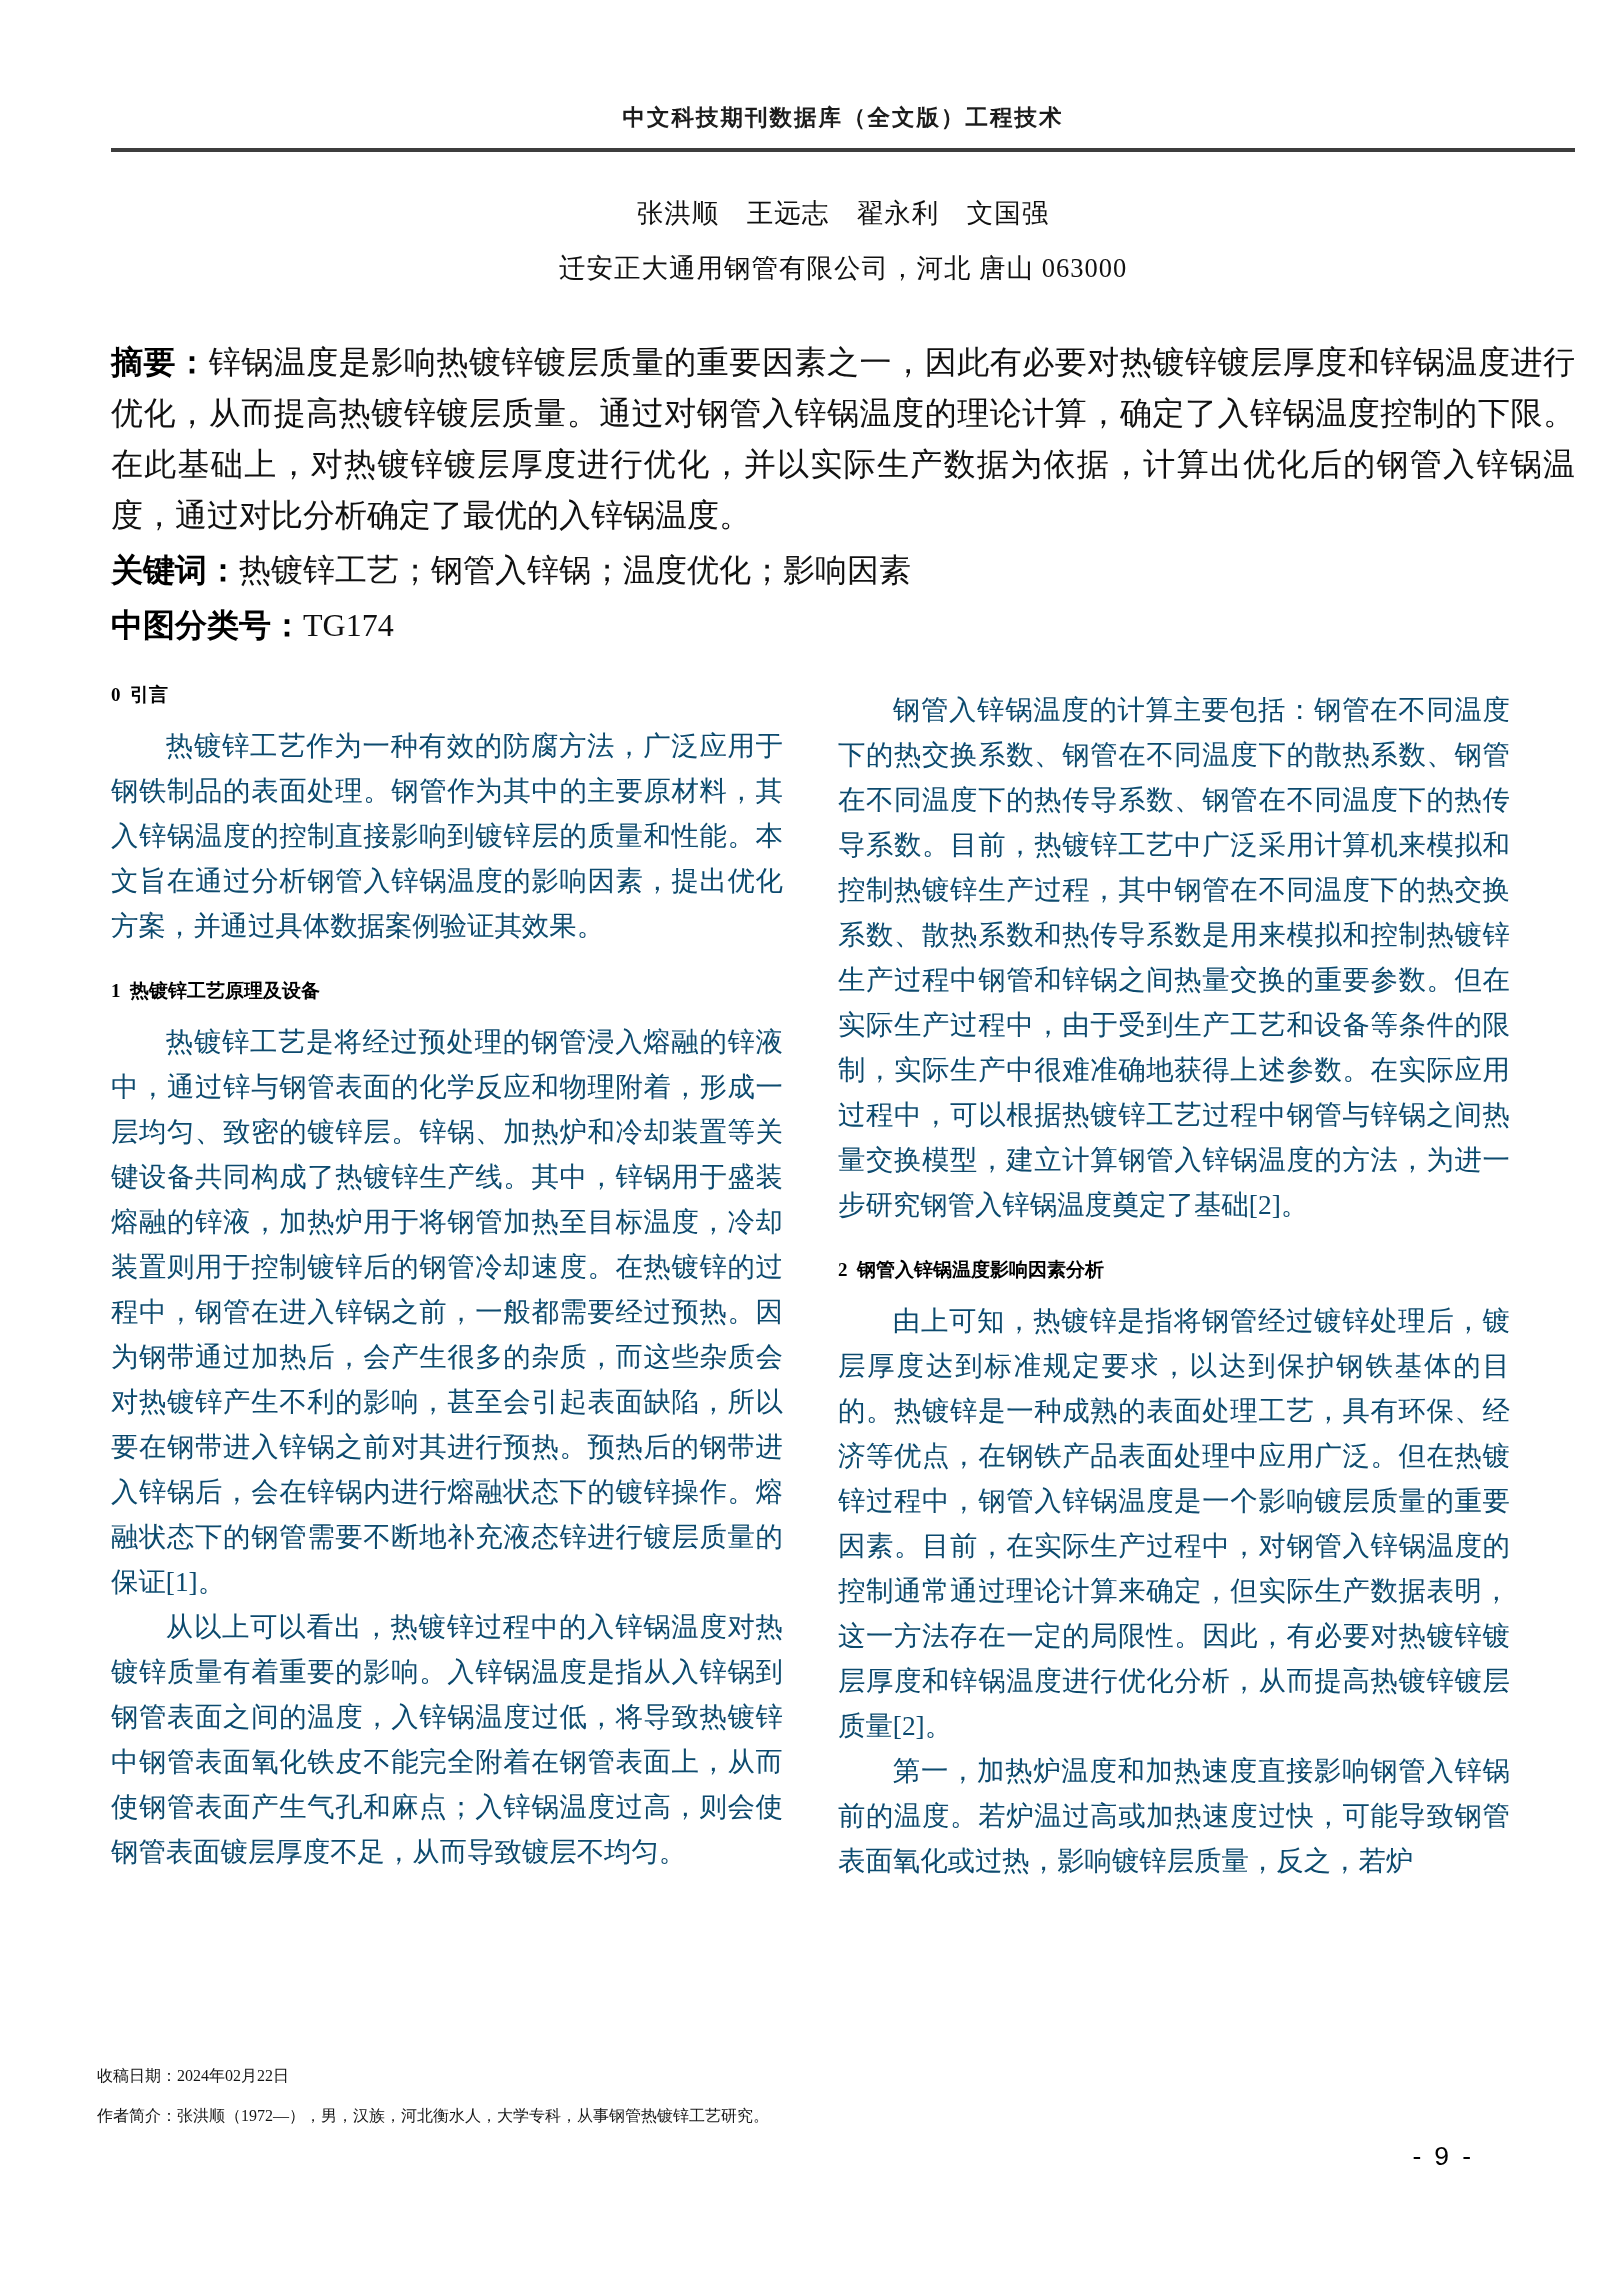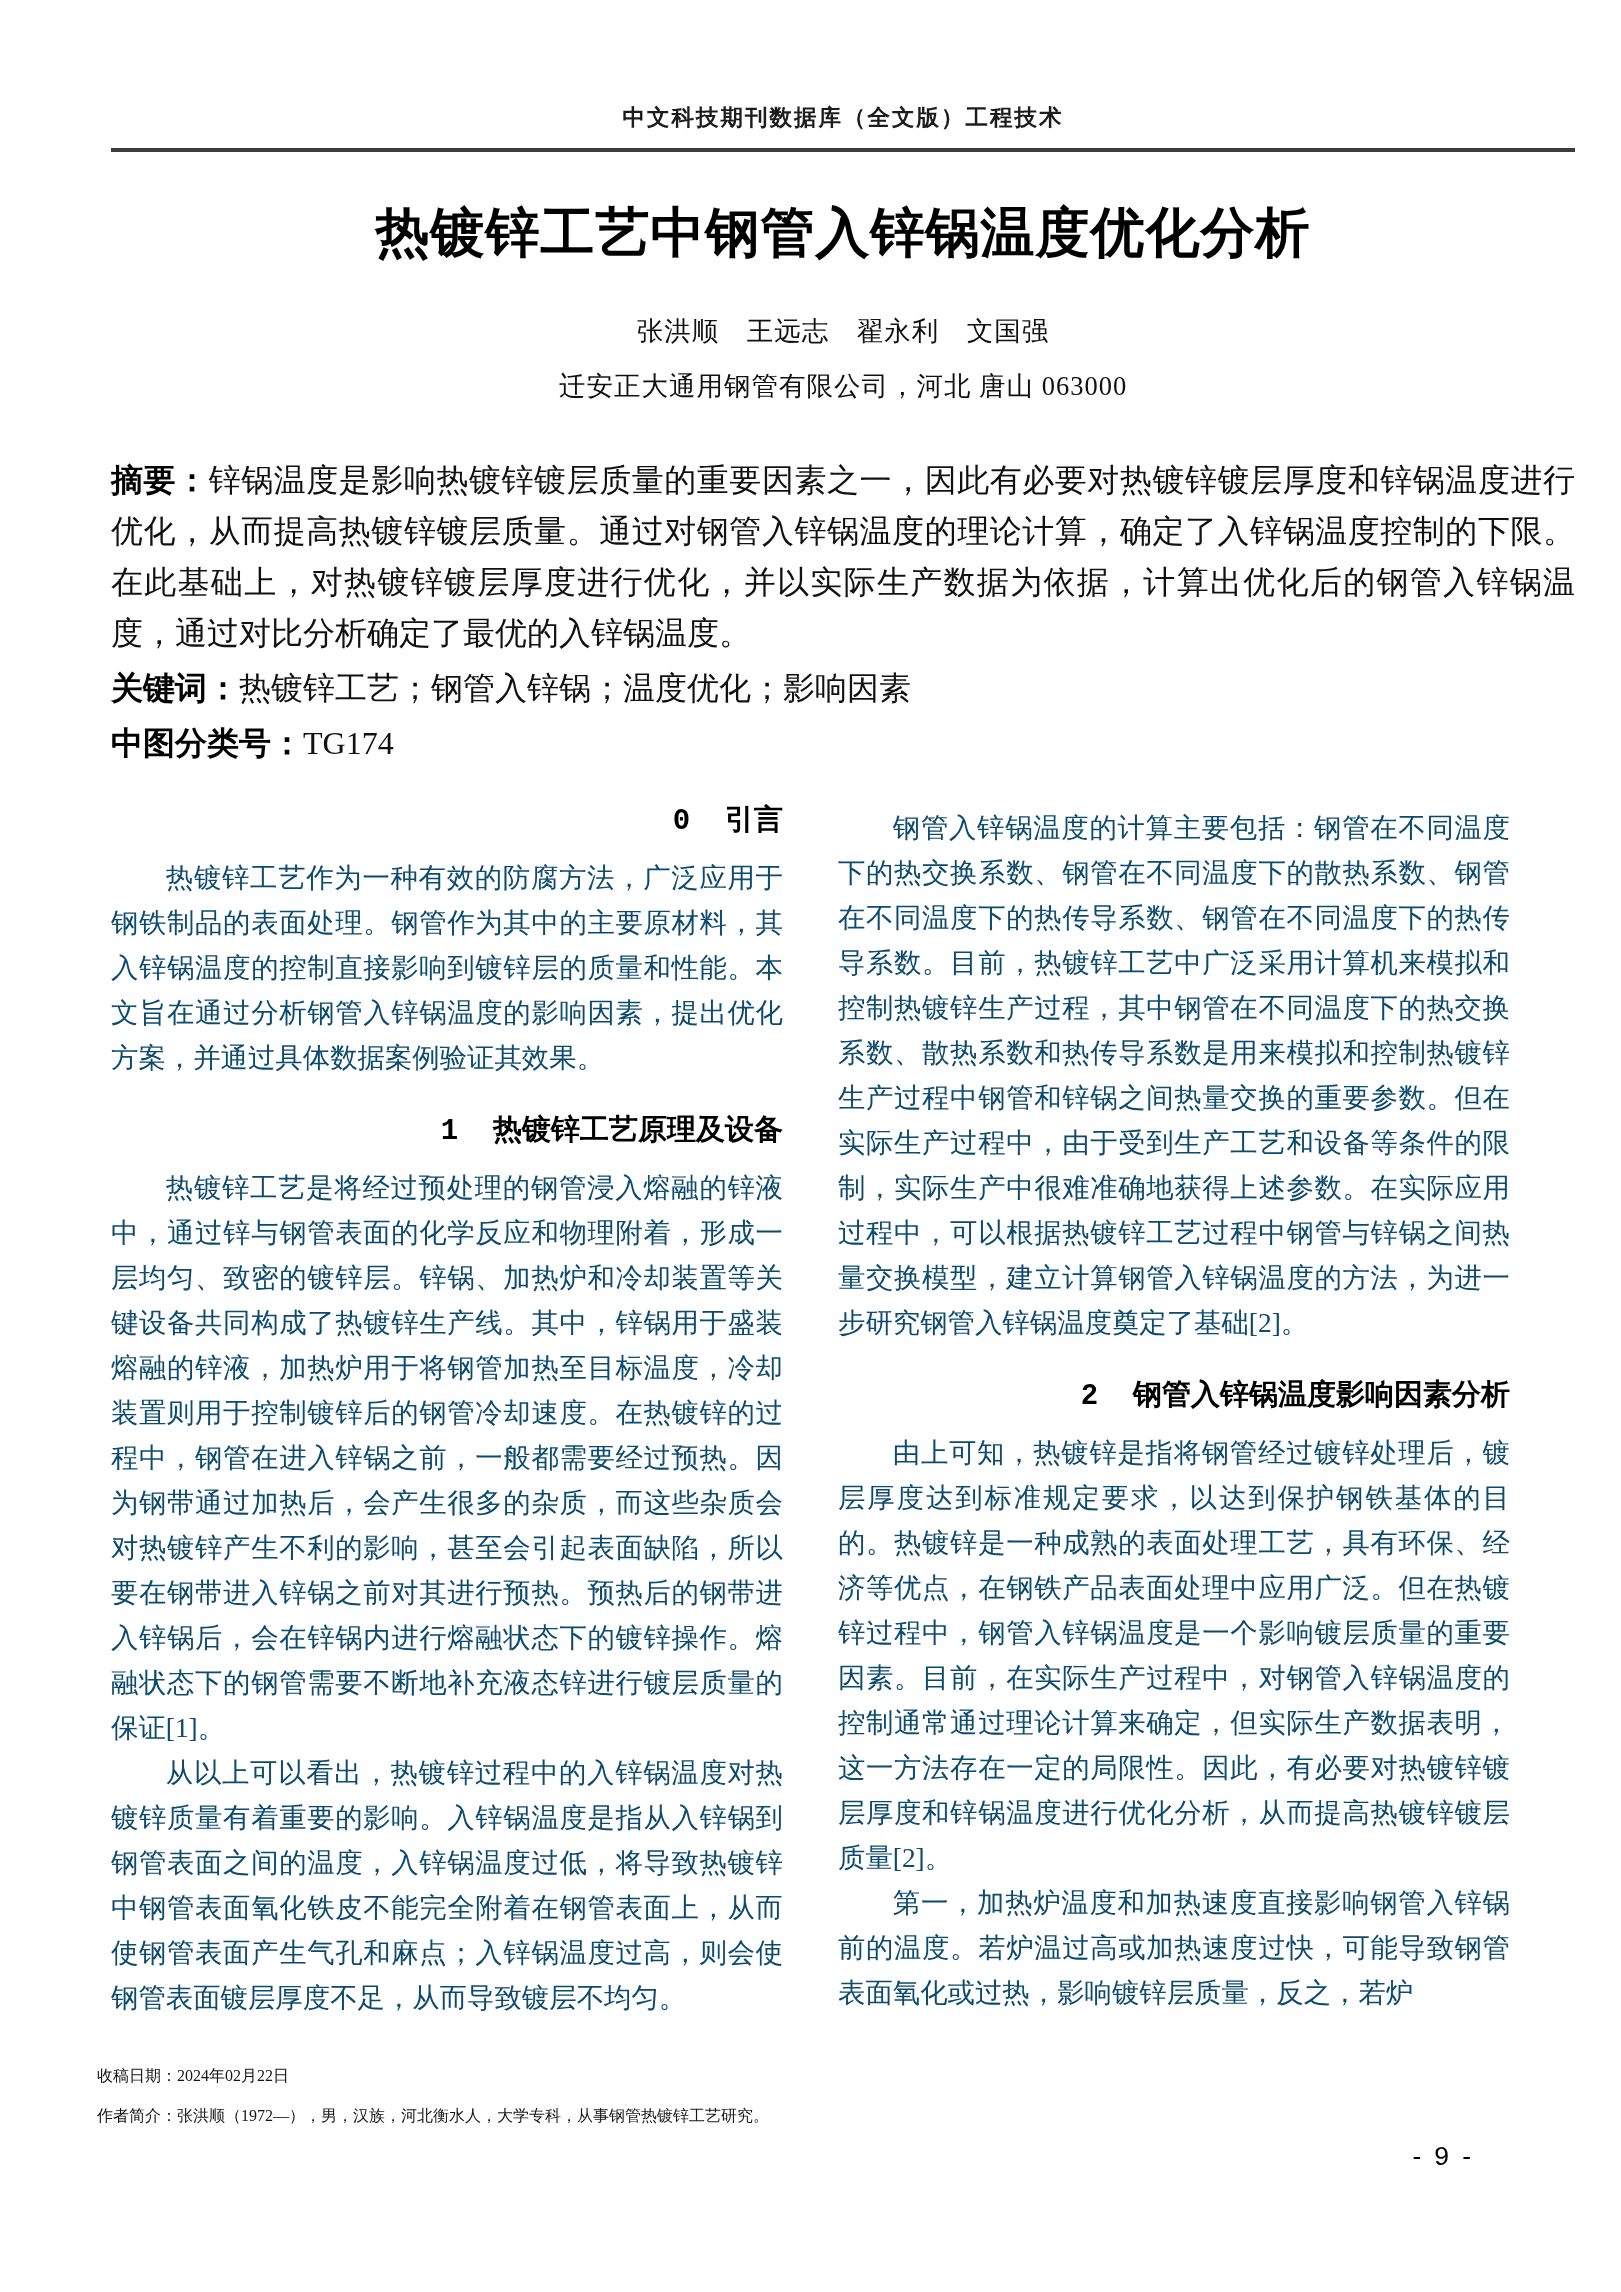--- a/index.html
+++ b/index.html
@@ -71,26 +71,25 @@
     gap: 55px;
     min-height: 1264px;
     align-items: flex-start;
   }
   .col {
     width: 672px;
     box-sizing: border-box;
   }
   .col h2 {
     margin: 29px 0 15.7px 0;
-    font-size: 29px;
+    font-size: 19px;
     font-weight: 700;
-    font-family: Liberation Mono, monospace;
+    font-family: Liberation Serif, serif;
     color: #000;
     white-space: pre-wrap;
-    text-align: right;
   }
   .col h2:first-child { margin-top: 5.9px; }
   .col p {
     margin: 0;
     font-size: 27.4px;
     line-height: 45px;
     text-align: justify;
     text-indent: 2em;
     color: #0c4a6e;
   }
@@ -117,21 +116,20 @@
 </style>
 </head>
 <body>
 
 <div class="page">
 
   <div class="page-header">中文科技期刊数据库（全文版）工程技术</div>
 
   <div class="header-rule"></div>
 
-  <h1 class="title">热镀锌工艺中钢管入锌锅温度优化分析</h1>
 
   <div class="authors">张洪顺　王远志　翟永利　文国强</div>
 
   <div class="affiliation">迁安正大通用钢管有限公司，河北 唐山 063000</div>
 
   <p class="meta abstract">
     <span class="lbl">摘要：</span><span>锌锅温度是影响热镀锌镀层质量的重要因素之一，因此有必要对热镀锌镀层厚度和锌锅温度进行优化，从而提高热镀锌镀层质量。通过对钢管入锌锅温度的理论计算，确定了入锌锅温度控制的下限。在此基础上，对热镀锌镀层厚度进行优化，并以实际生产数据为依据，计算出优化后的钢管入锌锅温度，通过对比分析确定了最优的入锌锅温度。</span>
   </p>
 
   <p class="meta keywords">

